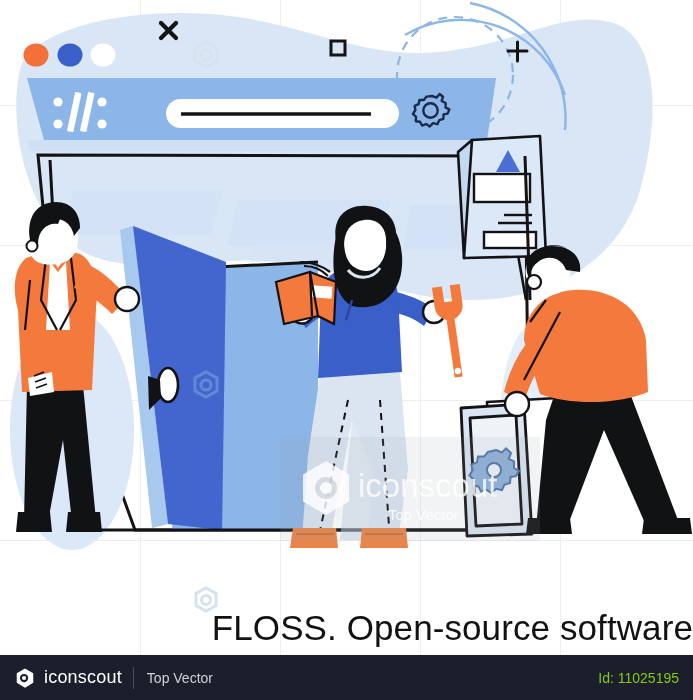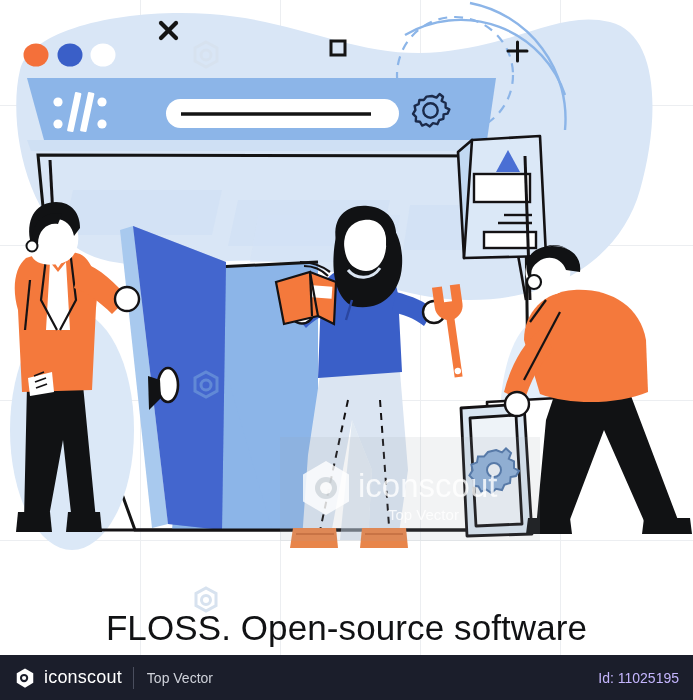--- a/index.html
+++ b/index.html
@@ -12,40 +12,40 @@
   }
   #stage { position:relative; width:693px; height:700px; background:#ffffff;padding-left:9px; }
 
   
   .illus { position:absolute; left:0; top:0; width:693px; height:660px; }
   .illus svg { display:block; }
 
   
   .title-wrap{
     position:absolute; left:0; top:600px; width:693px; height:55px;
-    display:flex; align-items:center; justify-content:center;
+    display:flex; align-items:center; justify-content:flex-end;
     pointer-events:none;
   }
   .title{
     font-size:35px; color:#111214; letter-spacing:.1px;
     font-family:"Liberation Sans", sans-serif; white-space:nowrap;
   }
 
   
   .footer{
     position:absolute; left:0; bottom:0; width:693px; height:45px;
     background:#1b1e2b; display:flex; align-items:center; padding:0 14px;
   }
   .brand{ display:flex; align-items:center; gap:8px; }
   .brand-mark{ width:22px; height:22px; display:block; }
   .brand-name{ color:#ffffff; font-size:18px; letter-spacing:.2px; }
   .divider{ width:1px; height:22px; background:#4a4e5e; margin:0 13px 0 11px; }
   .sub-brand{ color:#cfd2da; font-size:14px; }
   .spacer{ flex:1 1 auto; }
-  .asset-id{ color:#c4b5fd; font-size:14px; }
+  .asset-id{ color:#84cc16; font-size:14px; }
 
   
   .wm-main{ font-family:"Liberation Sans", sans-serif; font-size:33px; fill:#ffffff; fill-opacity:.80; }
   .wm-sub { font-family:"Liberation Sans", sans-serif; font-size:15px; fill:#ffffff; fill-opacity:.80; }
 </style>
 </head>
 <body>
 
 <div id="stage">
 

